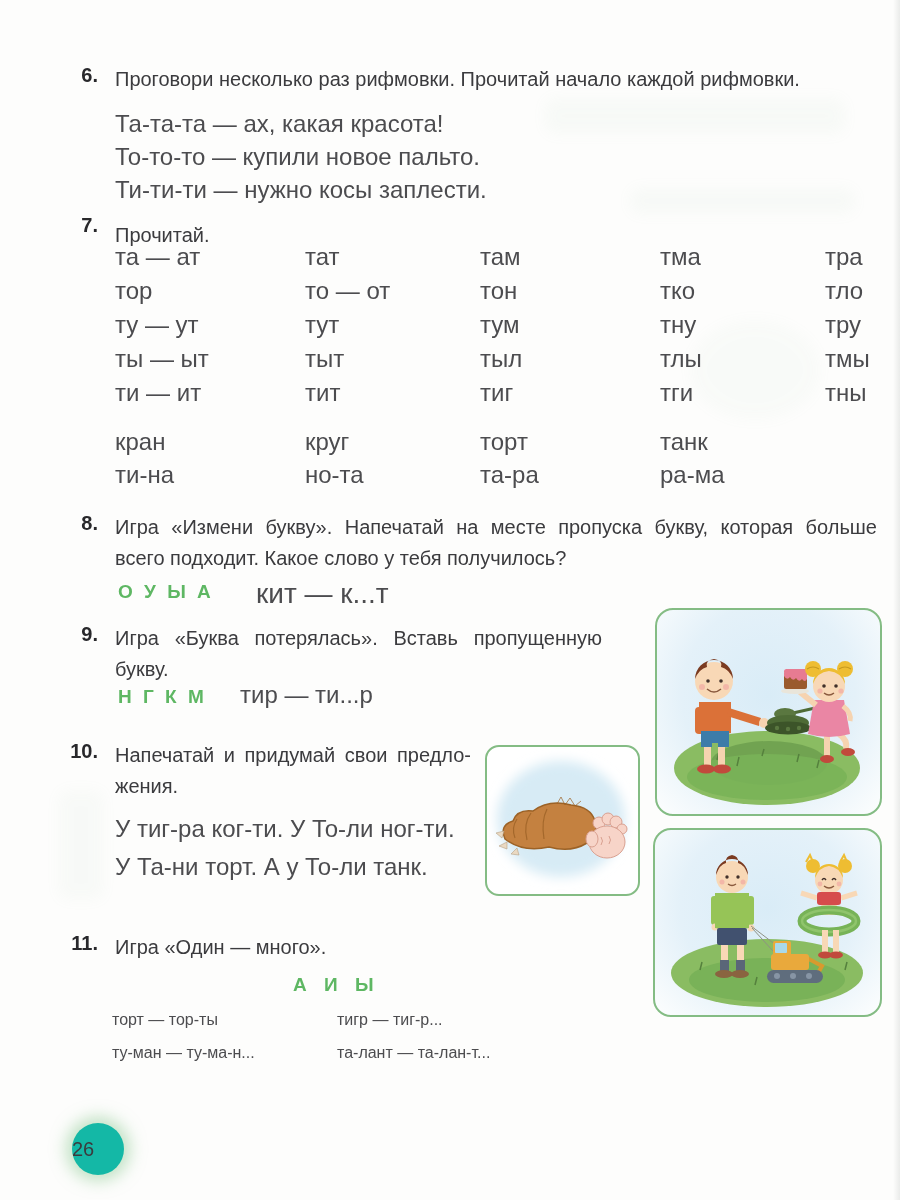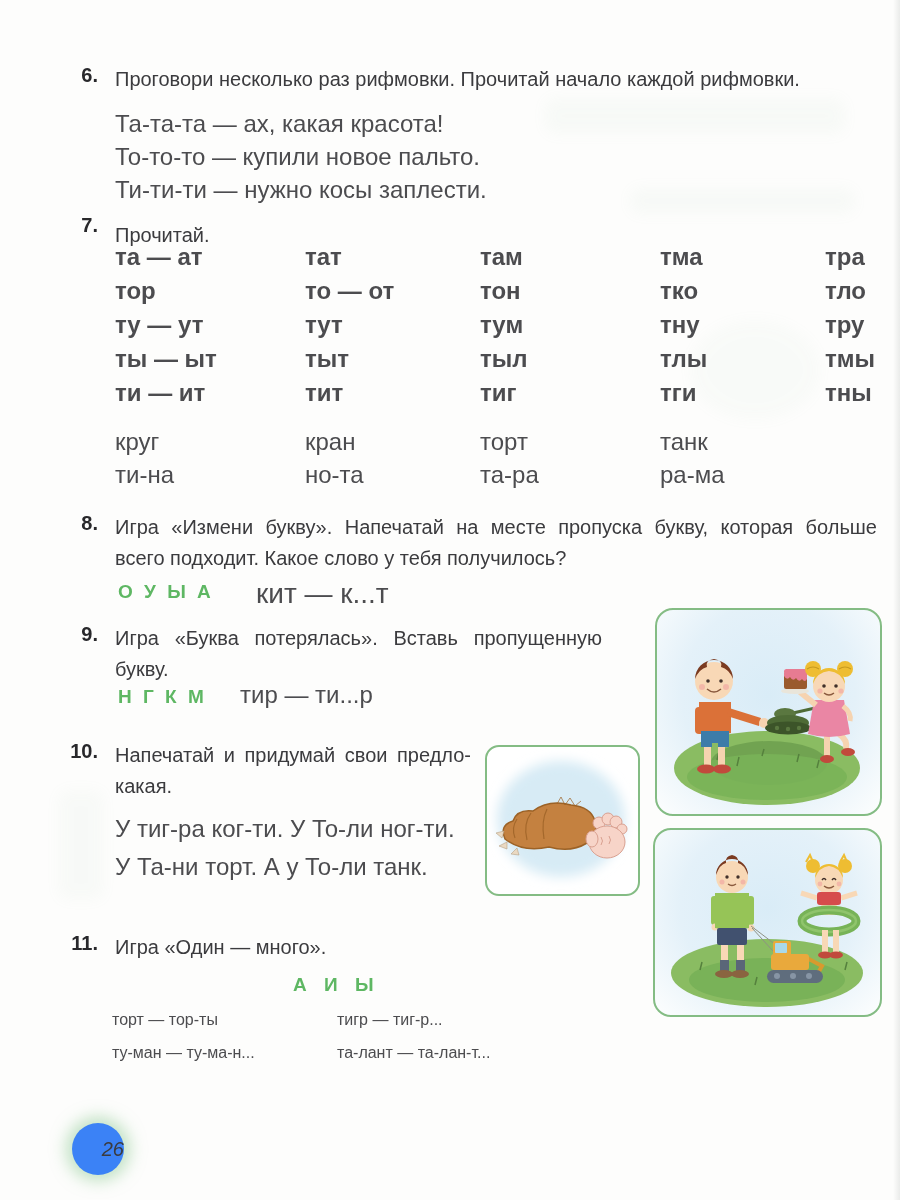--- a/index.html
+++ b/index.html
@@ -12,21 +12,21 @@
     font-weight:700;font-size:20px;color:#28282b;
   }
   .ins{position:absolute;left:115px;font-size:20px;line-height:31px;color:#3b3b3e;}
   .nowrap{white-space:nowrap;}
   .jl{text-align:justify;text-align-last:justify;}
   .bigblock{position:absolute;left:115px;font-size:24px;color:#4c4c4f;}
   .bigblock div{white-space:nowrap;}
   .syllable-grid{
     position:absolute;left:115px;display:grid;
     grid-template-columns:190px 175px 180px 165px auto;
-    grid-auto-rows:34px;font-size:24px;color:#4c4c4f;font-weight:bold;
+    grid-auto-rows:34px;font-size:24px;color:#4c4c4f;
   }
   .words-grid{
     position:absolute;left:115px;display:grid;
     grid-template-columns:190px 175px 180px auto;
     grid-auto-rows:33px;font-size:24px;color:#4c4c4f;
   }
   .pairs-grid{
     position:absolute;left:112px;display:grid;
     grid-template-columns:225px auto;
     grid-auto-rows:32.5px;font-size:16px;color:#4c4c4f;
@@ -36,23 +36,23 @@
     position:absolute;font-weight:700;font-size:19px;color:#5eb763;
     letter-spacing:3px;white-space:nowrap;
   }
   .task{position:absolute;color:#4c4c4f;white-space:nowrap;}
   .pic{
     position:absolute;border:2px solid #84bc84;background:#ffffff;overflow:hidden;
   }
   .sky{background:radial-gradient(ellipse at 50% 42%, #d9ecf7 0%, #e4f1f9 55%, #fdfefe 100%);}
   .badge{
     position:absolute;left:72px;top:1123px;width:52px;height:52px;border-radius:50%;
-    background:#3b82f6;box-shadow:0 0 16px 6px rgba(134,200,140,0.5);
-    display:flex;align-items:center;justify-content:flex-end;
-    font-size:20px;color:#3b3b3e;font-style:italic;
+    background:#14b8a6;box-shadow:0 0 16px 6px rgba(134,200,140,0.5);
+    display:flex;align-items:center;justify-content:flex-start;
+    font-size:20px;color:#3b3b3e;
   }
   .ghost{position:absolute;background:#9fc4a8;opacity:.06;filter:blur(7px);border-radius:10px;}
   .edge{
     position:absolute;right:0;top:0;width:7px;height:1200px;
     background:linear-gradient(to right, rgba(0,0,0,0) 0%, rgba(70,80,75,0.10) 100%);
   }
 </style>
 </head>
 <body>
 
@@ -97,22 +97,22 @@
     <span class="cell">тлы</span>
     <span class="cell">тмы</span>
     <span class="cell">ти — ит</span>
     <span class="cell">тит</span>
     <span class="cell">тиг</span>
     <span class="cell">тги</span>
     <span class="cell">тны</span>
   </div>
 
   <div class="words-grid" style="top:428px;width:770px;">
+    <span class="cell">кран</span>
     <span class="cell">круг</span>
-    <span class="cell">кран</span>
     <span class="cell">торт</span>
     <span class="cell">танк</span>
     <span class="cell">ти-на</span>
     <span class="cell">но-та</span>
     <span class="cell">та-ра</span>
     <span class="cell">ра-ма</span>
   </div>
 
   <div class="num" style="top:512px;">8.</div>
   <div class="ins" style="top:512px;width:762px;">
@@ -182,21 +182,21 @@
       <circle cx="179" cy="76" r="1.8" fill="#41302a"></circle>
       <path d="M167,83 q5,4 10,0" stroke="#8a5a3e" stroke-width="1.4" fill="none"></path>
       <circle cx="163" cy="81" r="2.6" fill="#f1a9a2" opacity="0.7"></circle>
       <circle cx="184" cy="81" r="2.6" fill="#f1a9a2" opacity="0.7"></circle>
     </svg>
   </div>
 
   <div class="num" style="top:740px;">10.</div>
   <div class="ins" style="top:740px;width:356px;">
     <div class="jl">Напечатай и придумай свои предло-</div>
-    <div>какая.</div>
+    <div>жения.</div>
   </div>
   <div class="bigblock" style="top:810px;line-height:37.5px;">
     <div>У тиг-ра ког-ти. У То-ли ног-ти.</div>
     <div>У Та-ни торт. А у То-ли танк.</div>
   </div>
 
   <div class="pic" style="left:485px;top:745px;width:151px;height:147px;border-radius:14px;">
     <svg width="151" height="147" viewBox="0 0 151 147">
       <defs>
           <filter id="soft" x="-30%" y="-30%" width="160%" height="160%">

